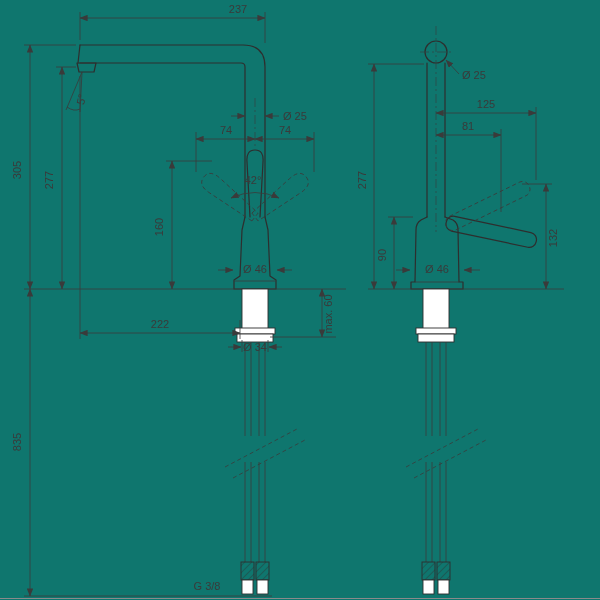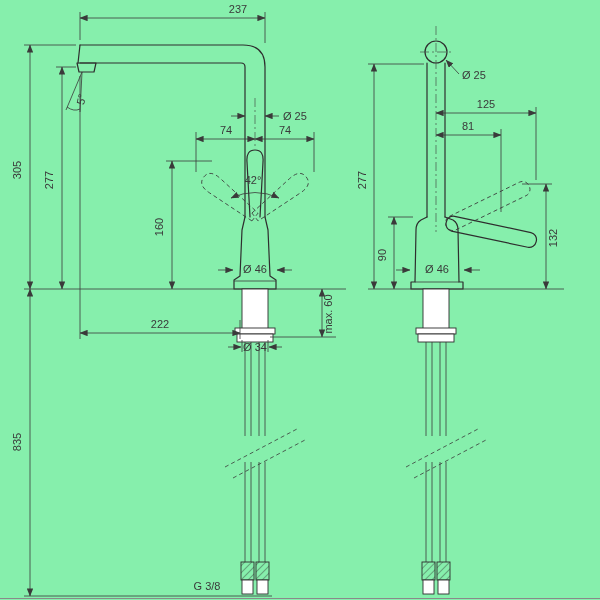--- a/index.html
+++ b/index.html
@@ -1,16 +1,16 @@
 <!DOCTYPE html>
 <html><head>
 <meta charset="utf-8">
 <style>
   html,body{margin:0;padding:0;background:#fff;}
-  .canvas{position:relative;width:600px;height:600px;background:#86efac;overflow:hidden;
+  .canvas{position:relative;width:600px;height:600px;background:#0f766e;overflow:hidden;
           font-family:"Liberation Sans",sans-serif;}
   svg{display:block;}
   svg text{font-family:"Liberation Sans",sans-serif;font-size:11px;fill:#3a3a3a;}
   .tm{text-anchor:middle;}
   .outline{stroke:#2e2e2e;stroke-width:1.2;fill:none;stroke-linecap:round;stroke-linejoin:round;}
   .thin{stroke:#3a3a3a;stroke-width:0.8;fill:none;}
   .dim{stroke:#3a3a3a;stroke-width:0.8;fill:none;}
   .dash{stroke-dasharray:4 3;}
   .cl{stroke:#3a3a3a;stroke-width:0.6;fill:none;stroke-dasharray:9 3 2 3;}
   .hatchfill{fill:url(#hatch);stroke:#2e2e2e;stroke-width:0.9;}

